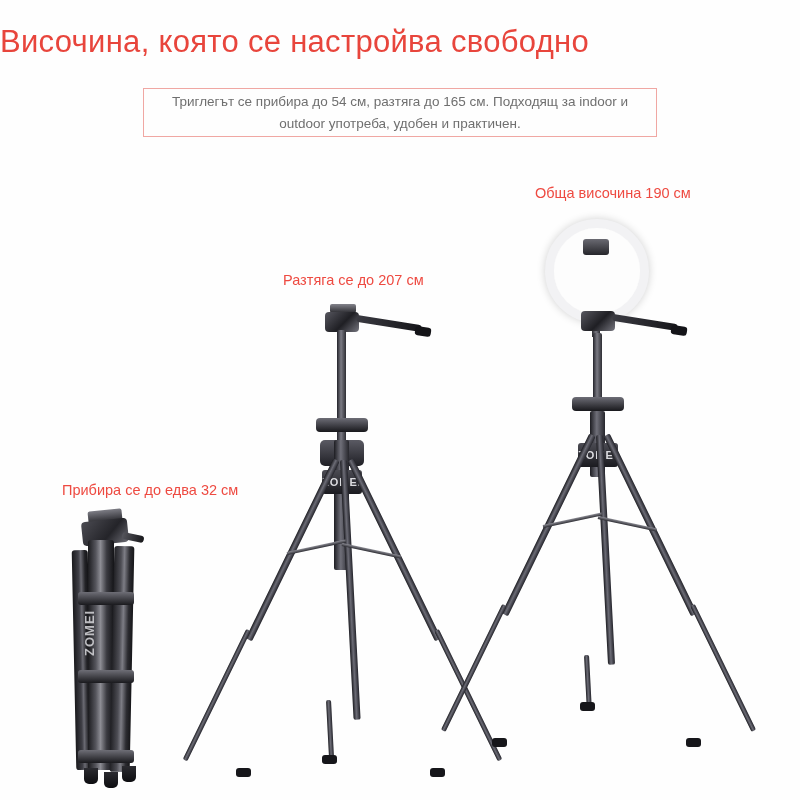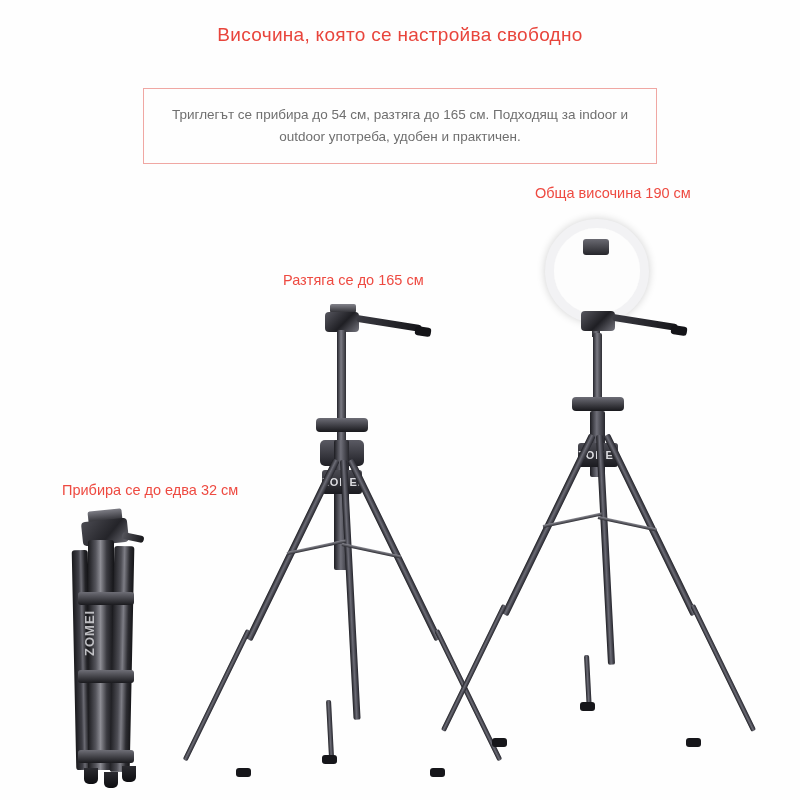--- a/index.html
+++ b/index.html
@@ -21,34 +21,34 @@
     height: 800px;
     background: #fefefe;
   }
 
   
   .headline {
     position: absolute;
     top: 24px;
     left: 0;
     width: 800px;
-    text-align: center;
-    font-size: 19px;
+    text-align: left;
+    font-size: 31px;
     color: #e8453c;
     letter-spacing: 0.3px;
     white-space: nowrap;
   }
 
   
   .subbox {
     position: absolute;
     top: 88px;
     left: 143px;
     width: 514px;
-    height: 76px;
+    height: 49px;
     border: 1px solid #f0a7a3;
     box-sizing: border-box;
     display: flex;
     align-items: center;
     justify-content: center;
   }
   .subbox-text {
     color: #6f6f6f;
     font-size: 13.5px;
     line-height: 22px;
@@ -345,21 +345,21 @@
 
 <div class="page">
 
   <div class="headline">Височина, която се настройва свободно</div>
 
   <div class="subbox">
     <div class="subbox-text">Триглегът се прибира до 54 см, разтяга до 165 см. Подходящ за indoor и outdoor употреба, удобен и практичен.</div>
   </div>
 
   <div class="label label-total">Обща височина 190 см</div>
-  <div class="label label-extend">Разтяга се до 165 см</div>
+  <div class="label label-extend">Разтяга се до 207 см</div>
   <div class="label label-fold">Прибира се до едва 32 см</div>
 
   <div class="art" id="folded">
     <div class="plate"></div>
     <div class="head"></div>
     <div class="knob"></div>
     <div class="body3"></div>
     <div class="body"></div>
     <div class="body2"></div>
     <div class="collar c1"></div>

